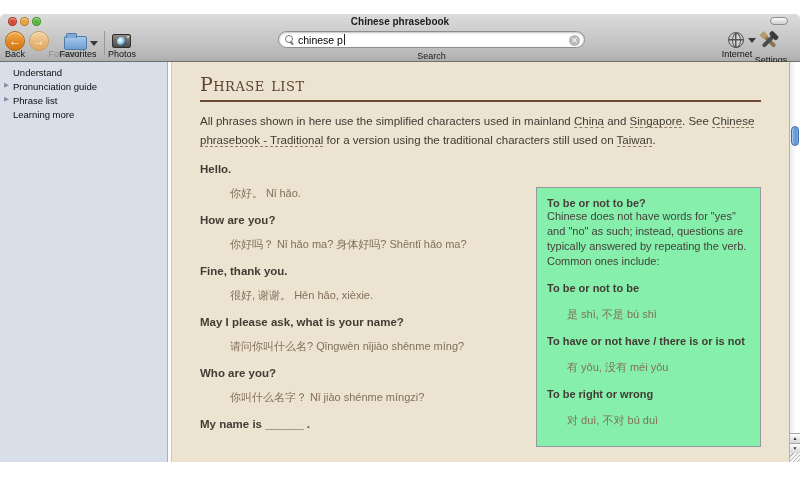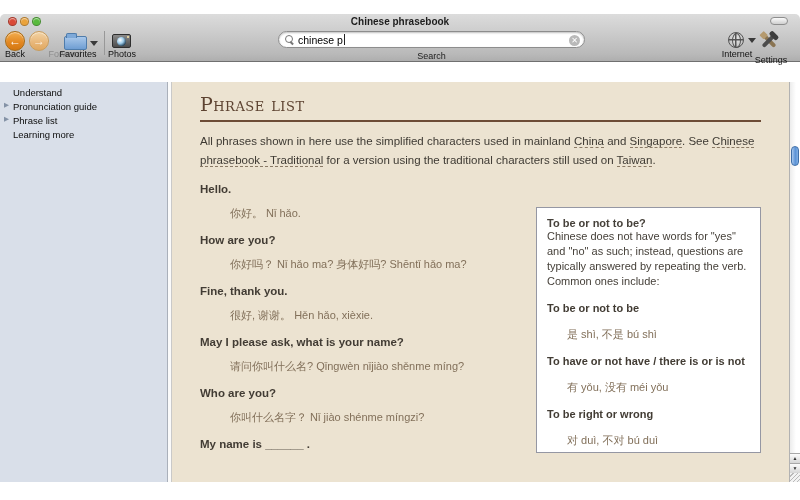--- a/index.html
+++ b/index.html
@@ -78,42 +78,42 @@
   .tools { position:absolute; left:758px; top:2px; width:22px; height:18px; }
   .tool-bar1, .tool-bar2 { position:absolute; left:9px; top:1px; width:4px; height:17px; border-radius:2px; }
   .tool-bar1 { background:#4d4d4d; transform:rotate(45deg); }
   .tool-bar2 { background:#8a7452; transform:rotate(-45deg); }
   .tool-bar1:before { content:""; position:absolute; top:-1px; left:-3px; width:10px; height:5px;
                       border-radius:2px; background:#3c3c3c; }
   .tool-bar2:before { content:""; position:absolute; top:-2px; left:-1px; width:6px; height:6px;
                       border-radius:1px; background:#b59a6e; }
 
   
-  .main { position:relative; display:flex; height:400px;margin-top:20px; }
+  .main { position:relative; display:flex; height:400px; }
   .sidebar { width:168px; background:#d9dfe9; border-right:1px solid #aab0ba;
              padding-top:3px; overflow:hidden; }
   .side-item { position:relative; padding:1.5px 4px 1.5px 13px; font-size:9.5px; color:#0c0c0c; }
   .tri { position:absolute; left:4px; top:2px; font-size:6.5px; color:#8492a6; }
   .gutter { width:4px; background:#fbfbfb; border-right:1px solid #c9c9c9; }
 
   .content { flex:1; position:relative; background:#ece3d1; color:#3e3a33;
              padding:11px 28px 0 28px; overflow:hidden; }
   h1.pagetitle { font-family:"DejaVu Serif", serif; font-variant:small-caps; font-weight:500;
                  font-size:19px; color:#5d4331; letter-spacing:.5px;
                  border-bottom:2px solid #6d4c36; padding-bottom:5px; }
   .intro { margin-top:10px; font-size:11.5px; line-height:19px; color:#3e3a33; width:564px; }
   .wlink { border-bottom:1px dashed #8a7a66; cursor:pointer; }
   h2.sectiontitle { font-family:"DejaVu Serif", serif; font-variant:small-caps; font-weight:600;
                     font-size:15px; color:#5d4331; margin-top:21px; letter-spacing:.4px; }
   .phrase-list { width:345px; }
   .phrase-en { margin-top:13px; font-size:11.5px; font-weight:bold; color:#423c34; }
   .phrase-cn { margin:11px 0 0 30px; font-size:11px; color:#82705a; }
 
   .infobox { position:absolute; right:28px; top:125px; width:225px;
-             background:#ffffff; border:1px solid #9597a3; padding:9px 10px 4px; }
+             background:#86efac; border:1px solid #9597a3; padding:9px 10px 18px; }
   .infobox-title { font-size:11px; font-weight:bold; color:#46413a; }
   .infobox-body { font-size:11px; line-height:15px; color:#46413a; }
   .infobox .phrase-en { font-size:11px; margin-top:13px; }
   .infobox .phrase-cn { font-size:11px; margin:13px 0 0 20px; }
 
   
   .scrollbar { width:11px; background:linear-gradient(to right,#ececec,#ffffff 60%);
                border-left:1px solid #b2b2b2; position:relative; display:flex;
                flex-direction:column; }
   .sb-track { flex:1; position:relative; }

